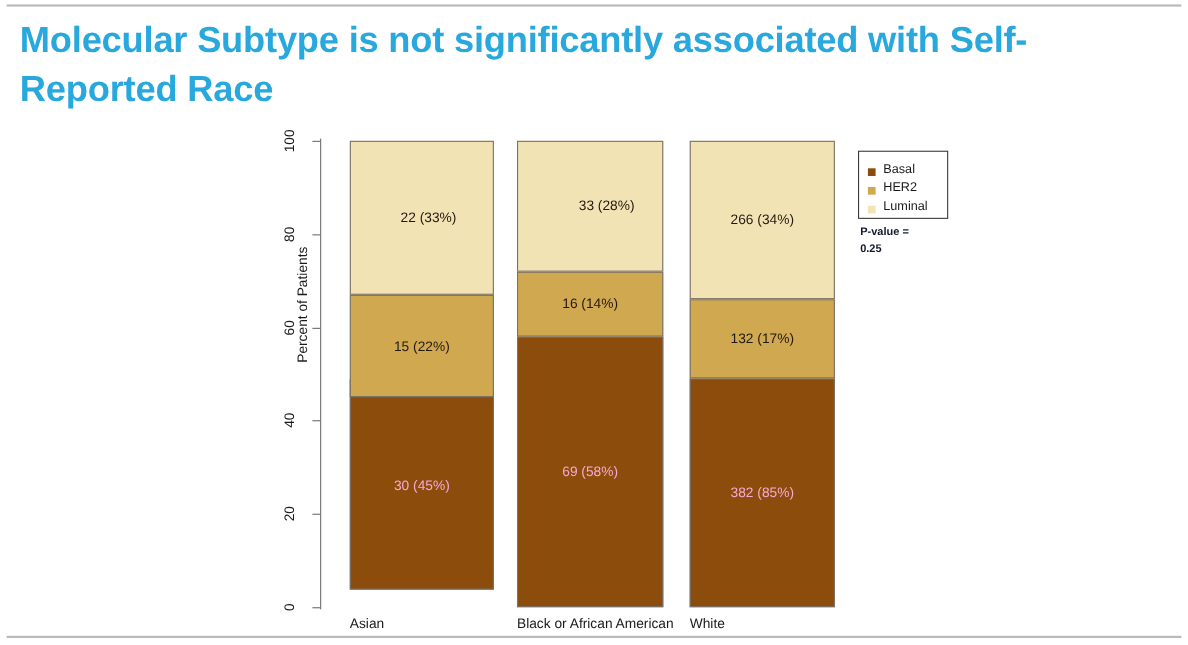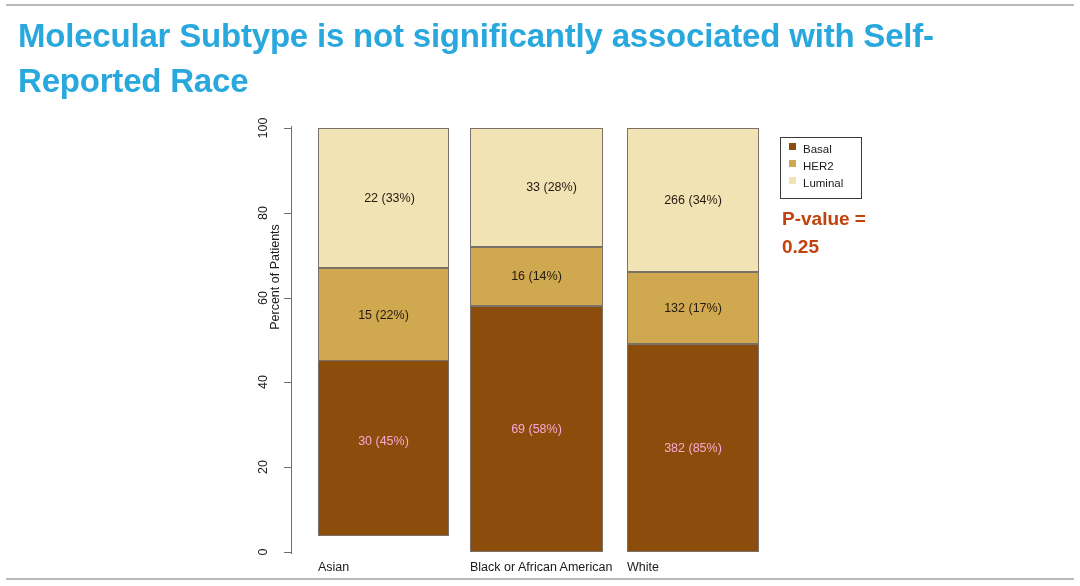--- a/index.html
+++ b/index.html
@@ -118,40 +118,40 @@
   #legend {
     position: absolute;
     left: 780px; top: 137px;
     width: 82px; height: 62px;
     border: 1px solid #3a3a3a;
     background: #ffffff;
     padding: 5px 0 0 8px;
   }
   .legend-row {
     display: flex;
-    align-items: flex-start;
+    align-items: flex-end;
     height: 17px;
   }
   .legend-swatch {
     width: 7px; height: 7px;
     margin-right: 7px;
     flex: 0 0 auto;
   }
   .legend-text {
     font-size: 11.5px;
     color: #1a1a1a;
     white-space: nowrap;
   }
   #pvalue {
     position: absolute;
     left: 782px; top: 205px;
     width: 110px;
-    font-size: 19px;
+    font-size: 10px;
     font-weight: bold;
-    color: #c2410c;
+    color: #0f172a;
     line-height: 1.45;
   }
 </style>
 </head>
 <body>
 
 <div id="slide">
 
   <div class="rule-top"></div>
   <div class="rule-bottom"></div>

